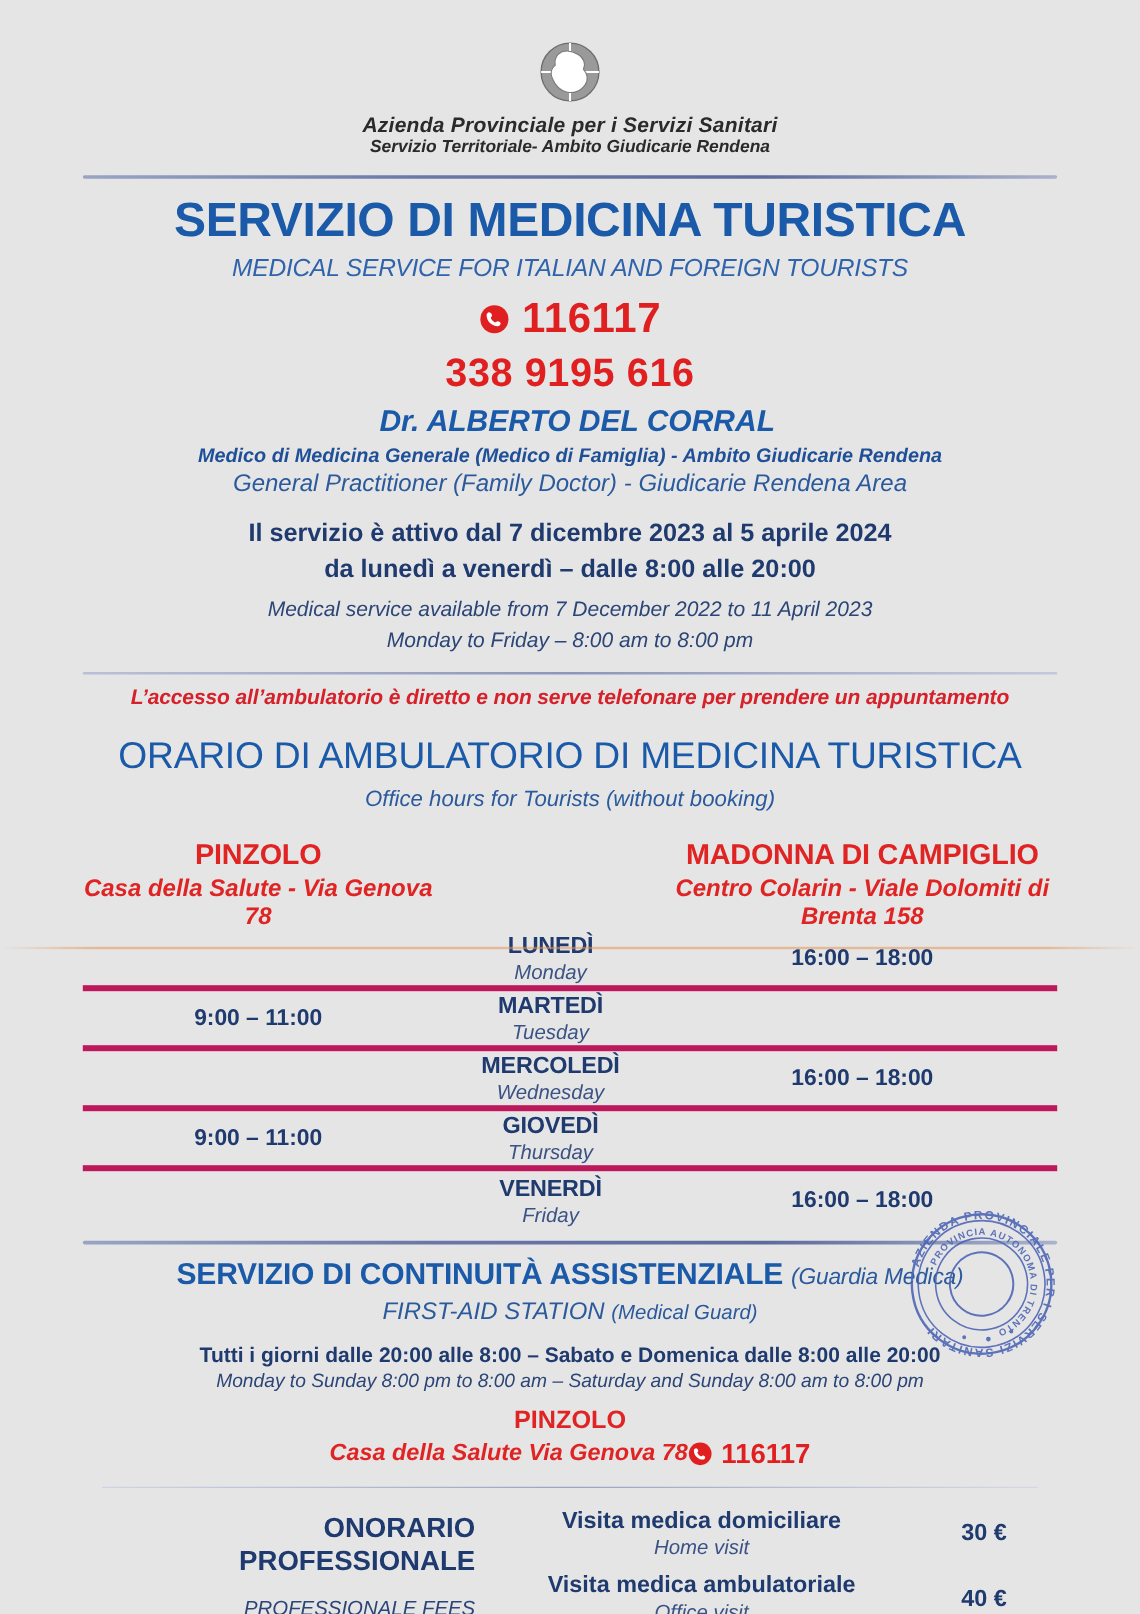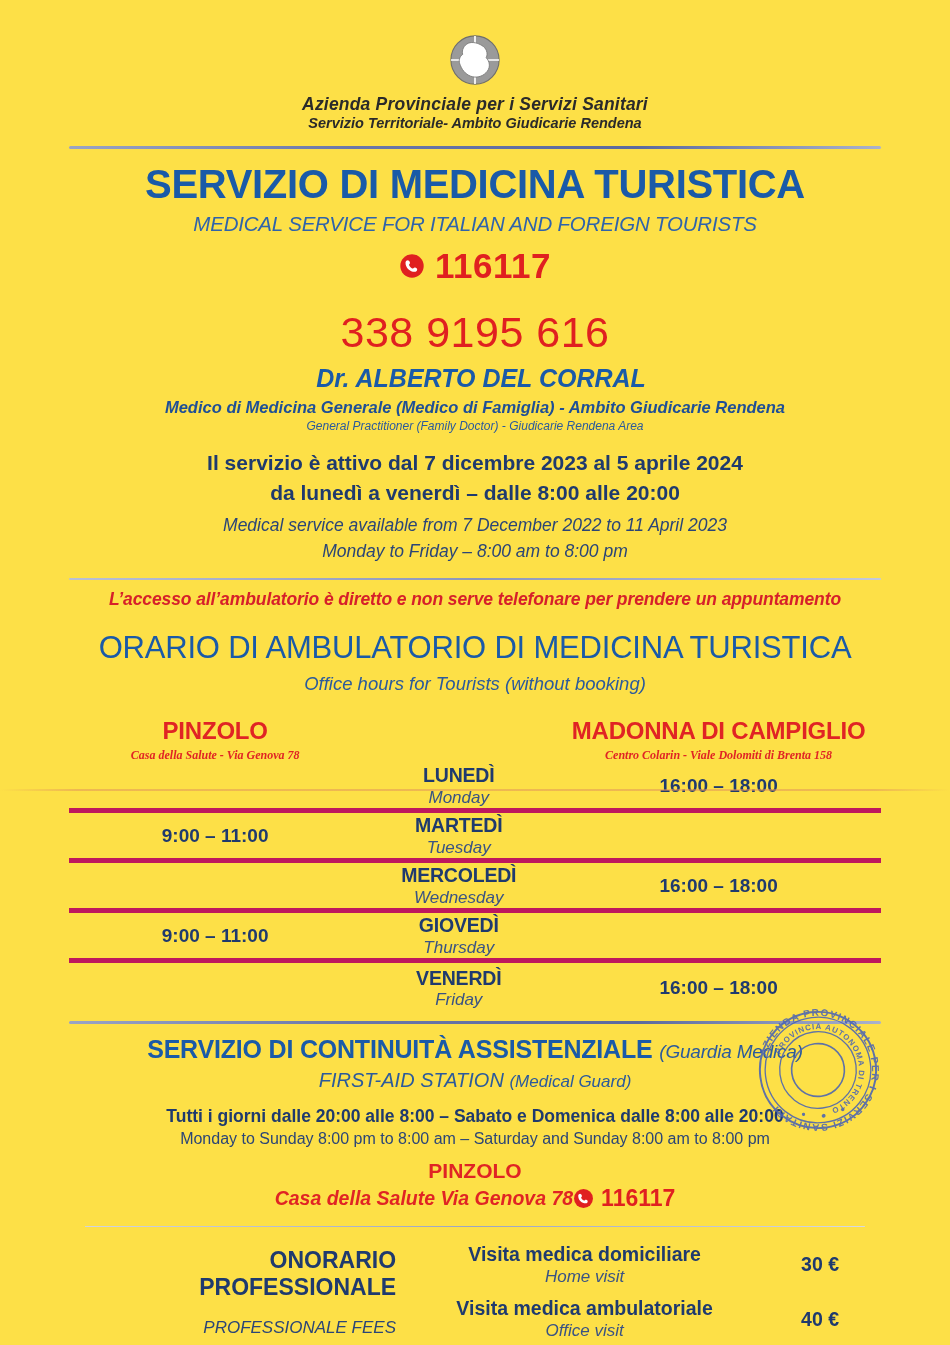--- a/index.html
+++ b/index.html
@@ -12,21 +12,21 @@
     height: 1345px;
     position: relative;
     font-family: "Liberation Sans", sans-serif;
     color: #1f3a6e;
     overflow: hidden;
   }
 
   .page {
     position: absolute;
     inset: 0;
-    background: #fde047;
+    background: #e5e5e5;
   }
 
   
   .center { text-align: center; }
   .rule {
     height: 3px;
     margin: 0 auto;
     width: 812px;
     background: linear-gradient(to right, #9aa4c4 0%, #6b77a8 35%, #5c6a9e 70%, #aab2cc 100%);
     border-radius: 2px;
@@ -100,44 +100,44 @@
     display: block;
   }
   .phone-icon.small { width: 21px; height: 21px; }
   .phone-big {
     font-size: 35px;
     font-weight: bold;
     color: #e02020;
     letter-spacing: .5px;
   }
   .mobile-big {
-    margin-top: 22px;
-    font-size: 43px;
-    font-weight: normal;
+    margin-top: 6px;
+    font-size: 33px;
+    font-weight: bold;
     color: #e02020;
     letter-spacing: .5px;
   }
   .doctor {
     margin-top: 7px;
     font-size: 25px;
     font-weight: bold;
     font-style: italic;
     color: #1a5aa8;
     padding-left: 12px;
   }
   .doc-role-it {
     margin-top: 5px;
     font-size: 16.5px;
     font-weight: bold;
     font-style: italic;
     color: #1f4f96;
   }
   .doc-role-en {
     margin-top: 2px;
-    font-size: 12px;
+    font-size: 20px;
     font-style: italic;
     color: #2b5a9c;
   }
 
   .avail-it {
     margin-top: 15px;
     font-size: 21px;
     font-weight: bold;
     color: #1f3a6e;
     line-height: 1.45;
@@ -191,25 +191,24 @@
   .loc.spacer  { width: 24%; }
   .loc.campiglio { width: 40%; }
   .loc-name {
     font-size: 24px;
     font-weight: bold;
     color: #e02424;
     letter-spacing: -0.2px;
   }
   .loc-addr {
     margin-top: 3px;
-    font-size: 12px;
+    font-size: 20px;
     font-weight: bold;
     font-style: italic;
     color: #e02424;
-    font-family: Liberation Serif, serif;
   }
 
   .srow {
     display: flex;
     align-items: center;
     min-height: 50px;
     border-bottom: 5px solid #be185d;
   }
   .srow:first-of-type { border-top: none; }
   .srow .c-left {
@@ -269,20 +268,21 @@
   .fa-sub .paren2 { font-size: 17px; }
   .fa-hours-it {
     margin-top: 14px;
     font-size: 17.5px;
     font-weight: bold;
     color: #1f3a6e;
   }
   .fa-hours-en {
     margin-top: 3px;
     font-size: 16px;
+    font-style: italic;
     color: #2b4577;
   }
   .fa-loc {
     margin-top: 11px;
     font-size: 21px;
     font-weight: bold;
     color: #e02424;
   }
   .fa-loc-row {
     margin-top: 2px;

